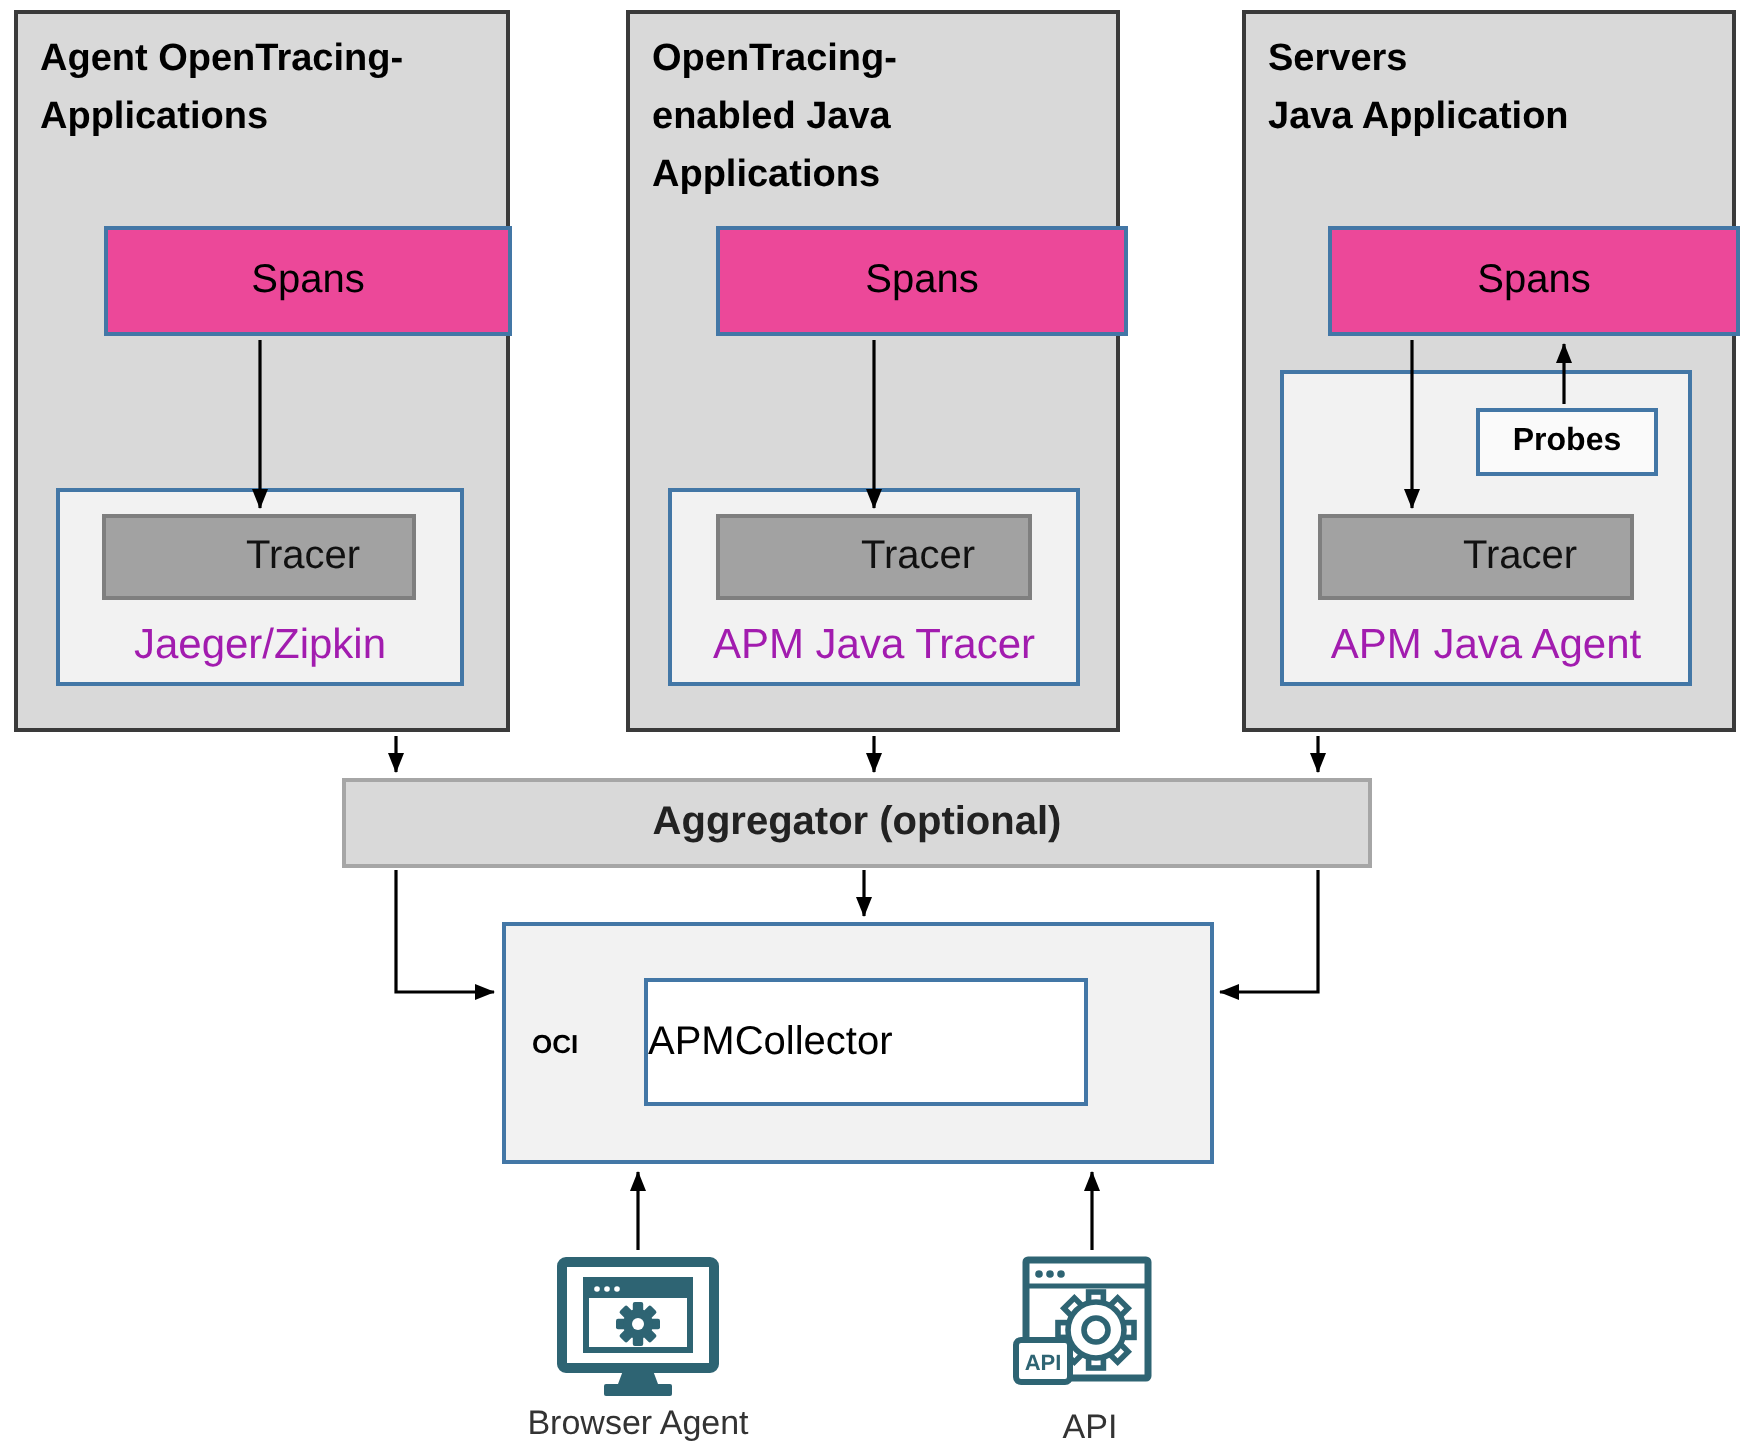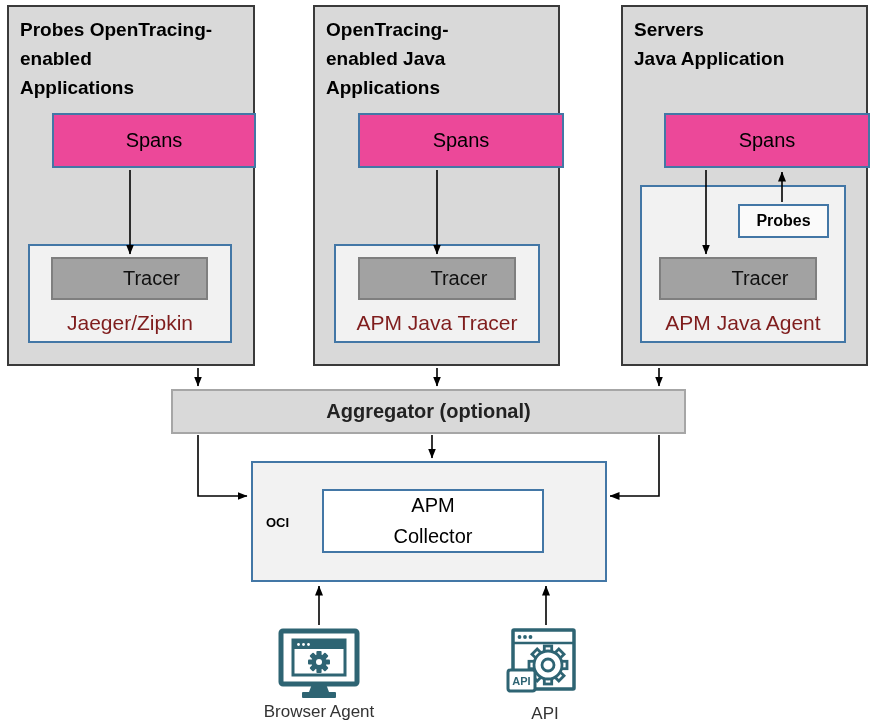--- a/index.html
+++ b/index.html
@@ -5,40 +5,39 @@
   html,body{margin:0;padding:0;background:#fff;}
   .canvas{
     position:relative;width:874px;height:724px;background:#ffffff;
     font-family:"Liberation Sans",sans-serif;color:#000;overflow:hidden;
   }
   .abs{position:absolute;box-sizing:border-box;}
   .col-box{background:#d9d9d9;border:2px solid #3a3a3a;}
   .col-title{font-weight:bold;font-size:19px;line-height:29px;padding:8px 6px 0 11px;color:#000;}
   .spans-box{background:#ec4899;border:2px solid #4377a6;display:flex;align-items:center;justify-content:center;font-size:20px;margin-left:24px;}
   .container-box{background:#f2f2f2;border:2px solid #4377a6;}
-  .platform-label{position:absolute;left:0;right:0;bottom:6px;text-align:center;font-size:21px;color:#7f1d1d;}
+  .platform-label{position:absolute;left:0;right:0;bottom:6px;text-align:center;font-size:21px;color:#a21caf;}
   .tracer-box{background:#a2a2a2;border:2px solid #7f7f7f;display:flex;align-items:center;justify-content:center;font-size:20px;color:#111;padding-left:44px;}
   .probes-box{background:#fafafa;border:2px solid #4377a6;display:flex;align-items:center;justify-content:center;font-weight:bold;font-size:16px;text-align:center;}
   .aggregator{background:#d9d9d9;border:2px solid #a6a6a6;display:flex;align-items:center;justify-content:center;font-size:20px;color:#222;}
   .oci-box{background:#f2f2f2;border:2px solid #4377a6;}
   .oci-label{position:absolute;left:13px;top:50%;transform:translateY(-50%);font-weight:bold;font-size:13px;}
-  .collector-box{background:#ffffff;border:2px solid #4377a6;display:flex;flex-direction:column;align-items:center;justify-content:space-between;font-size:20px;line-height:29px;}
+  .collector-box{background:#ffffff;border:2px solid #4377a6;display:flex;flex-direction:row;align-items:center;justify-content:flex-start;font-size:20px;line-height:29px;}
   .source-label{font-size:17px;color:#333;text-align:center;}
   svg{display:block;}
   .overlay{position:absolute;left:0;top:0;pointer-events:none;}
 </style>
 </head>
 <body>
 
 <div class="canvas">
 
   <div class="abs col-box" style="left:7px;top:5px;width:248px;height:361px;">
     <div class="col-title">
-      <div>Probes OpenTracing-</div>
-      <div>enabled</div>
+      <div>Agent OpenTracing-</div>
       <div>Applications</div>
     </div>
   </div>
   <div class="abs spans-box" style="left:28px;top:113px;width:204px;height:55px;">
     <span>Spans</span>
   </div>
   <div class="abs container-box" style="left:28px;top:244px;width:204px;height:99px;">
     <div class="platform-label">Jaeger/Zipkin</div>
   </div>
   <div class="abs tracer-box" style="left:51px;top:257px;width:157px;height:43px;">

